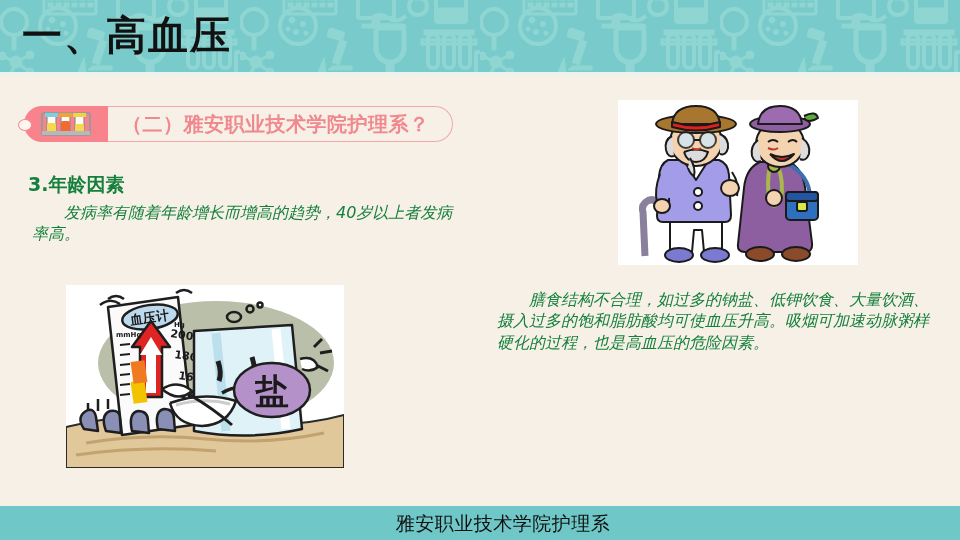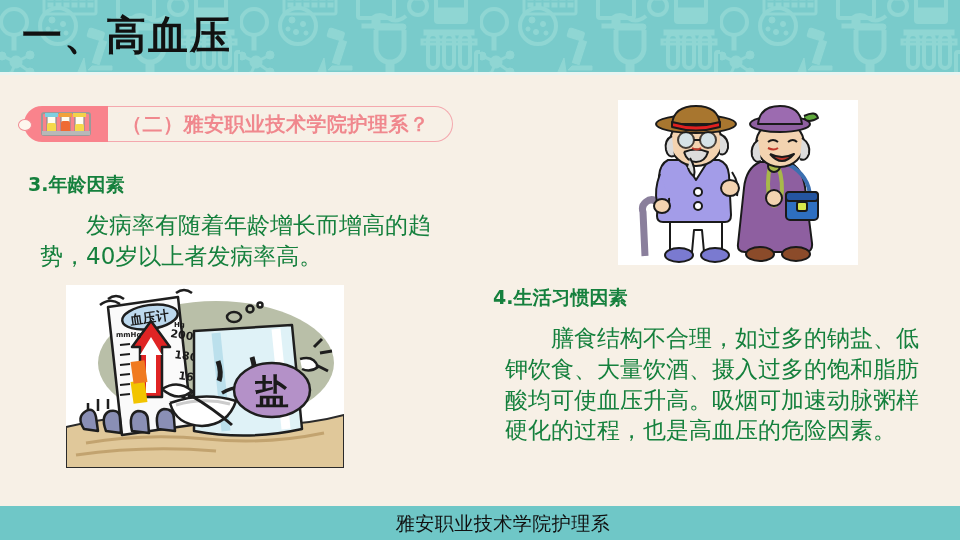--- a/index.html
+++ b/index.html
@@ -116,25 +116,26 @@
     color: #15803d;
     font-family: "DejaVu Sans", "Liberation Sans", sans-serif;
   }
   .block-heading {
     font-size: 19px;
     font-weight: bold;
     margin: 0 0 4px 0;
     letter-spacing: 0px;
   }
   .block-body {
-    font-size: 23px;
+    font-size: 16px;
     line-height: 1.34;
-    margin: 12px;
+    margin: 4px;
     text-indent: 2em;
     letter-spacing: 0px;
+    font-style: italic;
   }
   #left-text { left: 28px; top: 172px; width: 430px; }
   #right-text { left: 493px; top: 285px; width: 448px; }
 
   
   .photo {
     position: absolute;
     background: #ffffff;
     overflow: hidden;
   }
@@ -273,21 +274,20 @@
       </div>
     </div>
   </div>
 
   <div class="text-block" id="left-text">
     <p class="block-heading">3.年龄因素</p>
     <p class="block-body">发病率有随着年龄增长而增高的趋势，40岁以上者发病率高。</p>
   </div>
 
   <div class="text-block" id="right-text">
-    <p class="block-heading">4.生活习惯因素</p>
     <p class="block-body">膳食结构不合理，如过多的钠盐、低钾饮食、大量饮酒、摄入过多的饱和脂肪酸均可使血压升高。吸烟可加速动脉粥样硬化的过程，也是高血压的危险因素。</p>
   </div>
 
   <div class="photo" id="couple-photo">
     <svg width="240" height="165" viewBox="0 0 240 165" xmlns="http://www.w3.org/2000/svg">
       <rect width="240" height="165" fill="#ffffff"></rect>
       <g stroke="#1a1a1a" stroke-width="2" stroke-linejoin="round">
 
         <path d="M40 103 q-6 -6 -12 -1 q-5 4 -3 10 l2 44" fill="none" stroke="#8a7f9c" stroke-width="7"></path>
 

